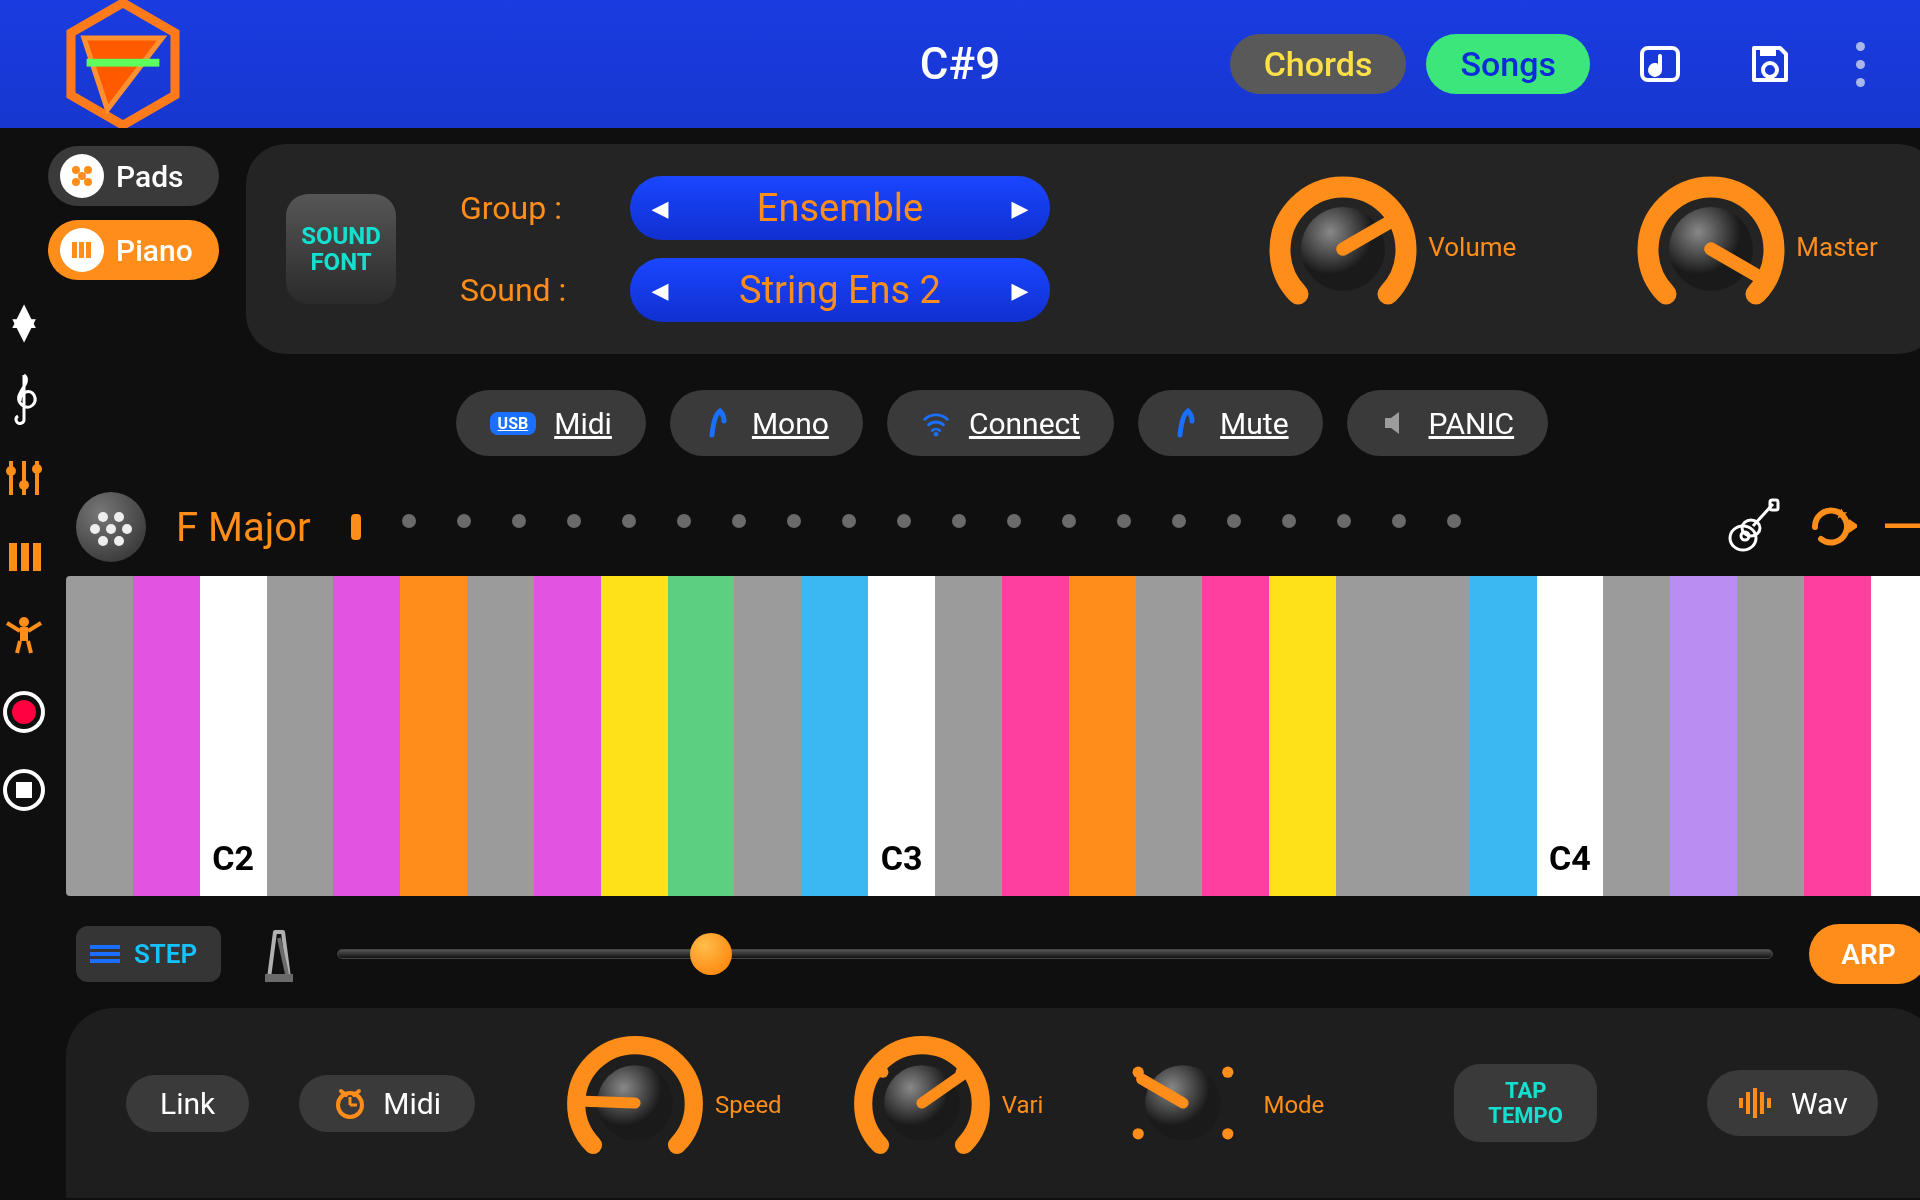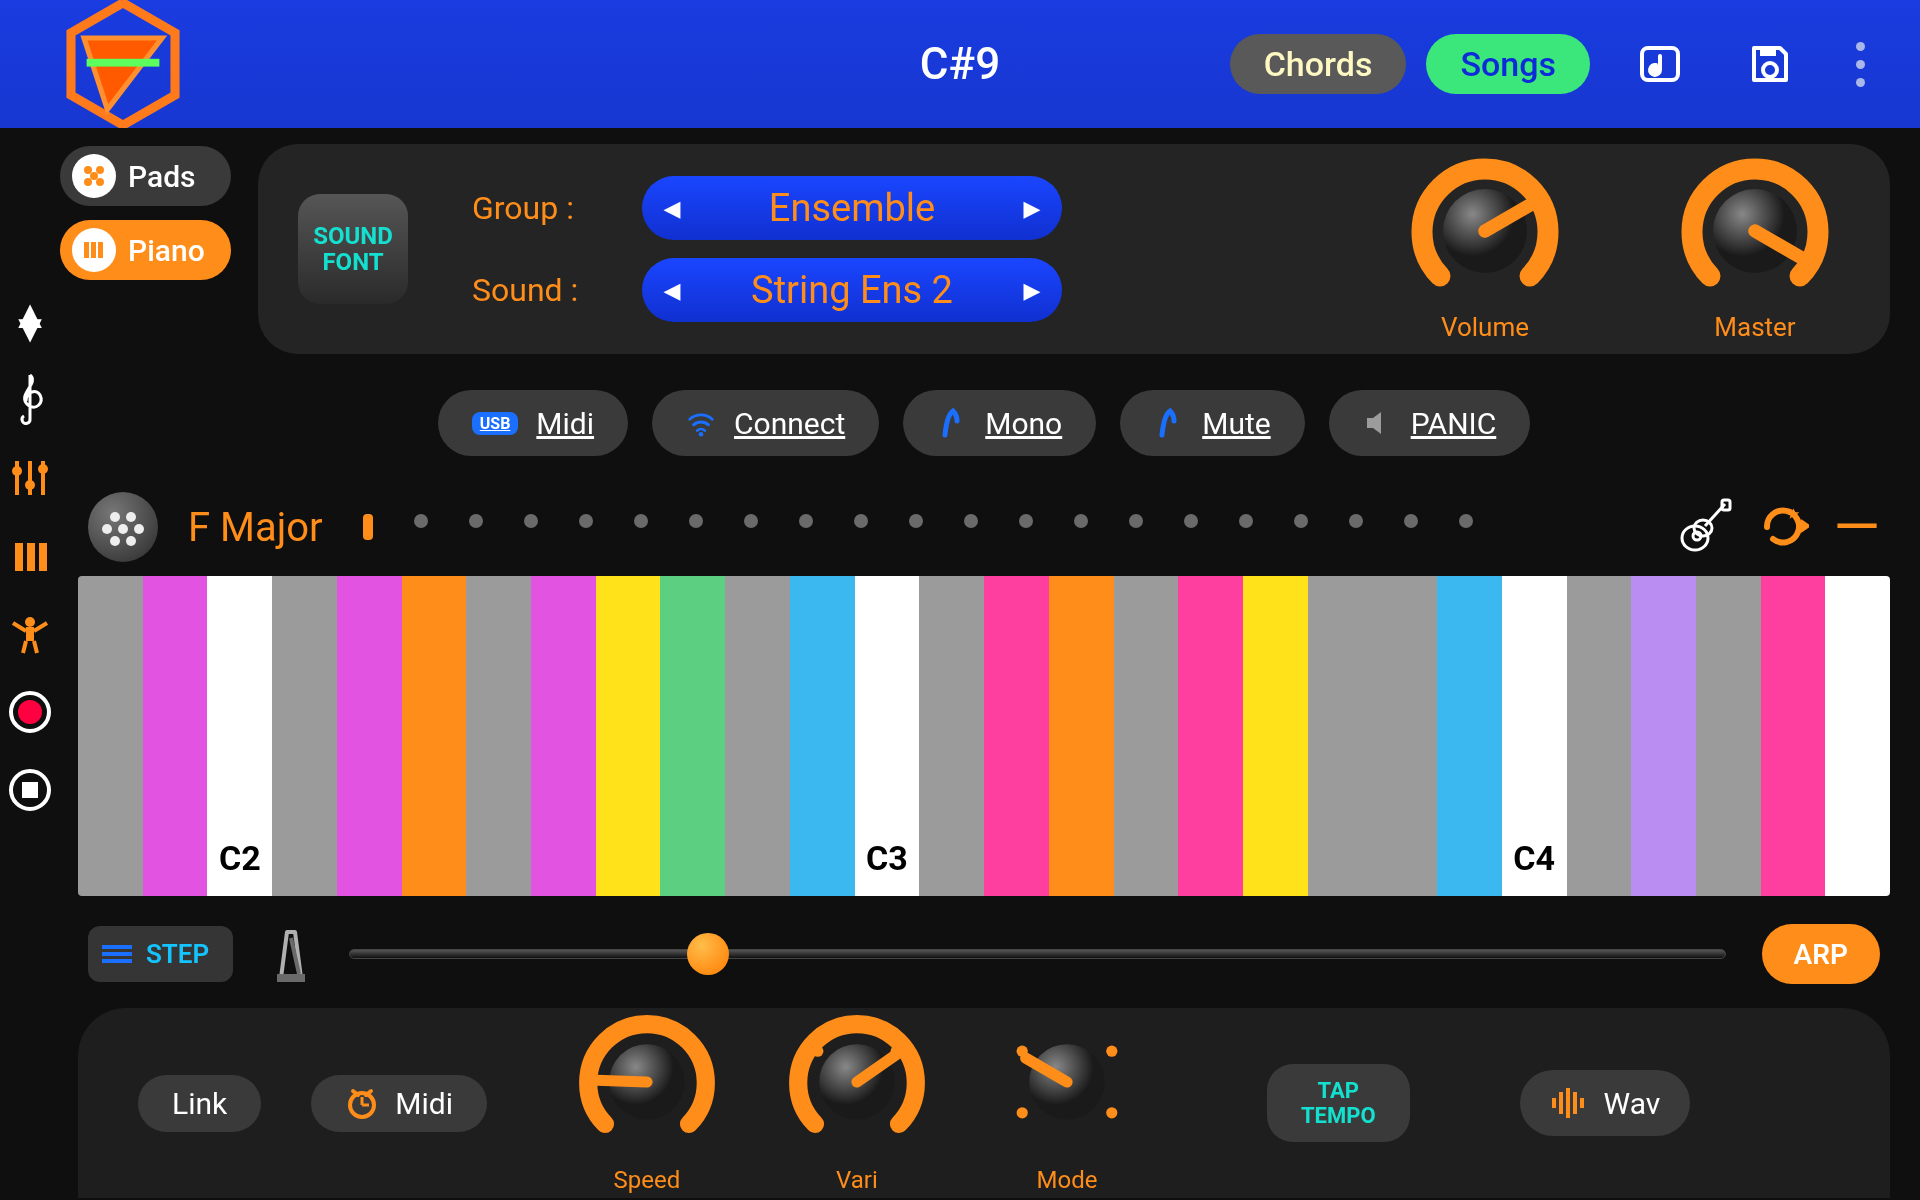--- a/index.html
+++ b/index.html
@@ -38,21 +38,21 @@
   .topbar .spacer { flex: 1; }
   .pill {
     height: 60px;
     padding: 0 34px;
     border-radius: 30px;
     display: flex;
     align-items: center;
     font-size: 34px;
     font-weight: 500;
   }
-  .pill.dark { background: #595959; color: #fef9c3; }
+  .pill.dark { background: #595959; color: #fde047; }
   .pill.green { background: #3be77a; color: #0d2bd9; }
   .icon-btn {
     width: 60px; height: 60px;
     display: flex; align-items: center; justify-content: center;
     cursor: pointer;
   }
   .vdots {
     width: 40px;
     display: flex;
     flex-direction: column;
@@ -179,21 +179,20 @@
   }
   .sel-pill .val { flex: 1; text-align: center; }
 
   .knobs-row {
     display: flex;
     gap: 120px;
     margin-left: auto;
   }
   .knob-unit {
     display: flex;
-    flex-direction: column;
     align-items: center;
     gap: 10px;
     text-align: right;
   }
   .knob {
     width: 150px; height: 150px;
     position: relative;
   }
   .knob svg { width: 100%; height: 100%; }
   .knob-label { color: #ff8d1a; font-size: 26px; margin-top: -4px; }
@@ -557,34 +556,34 @@
       </div>
     </div>
 
     <div class="action-row">
       <div class="act">
         <span class="usb-badge">USB</span>
         <span>Midi</span>
       </div>
       <div class="act">
         <span class="ic">
+          <svg width="30" height="32" viewBox="0 0 30 32">
+              <path d="M8 28 q2 -20 8 -24 q4 4 4 10" fill="none" stroke="#1a6fff" stroke-width="5" stroke-linecap="round"></path>
+            </svg>
+        </span>
+        <span>Mono</span>
+      </div>
+      <div class="act">
+        <span class="ic">
           <svg width="32" height="32" viewBox="0 0 32 32">
               <path d="M4 12 a18 18 0 0 1 24 0 M8 18 a12 12 0 0 1 16 0 M12 24 a6 6 0 0 1 8 0" fill="none" stroke="#1a6fff" stroke-width="3" stroke-linecap="round"></path>
               <circle cx="16" cy="28" r="2.5" fill="#1a6fff"></circle>
             </svg>
         </span>
         <span>Connect</span>
-      </div>
-      <div class="act">
-        <span class="ic">
-          <svg width="30" height="32" viewBox="0 0 30 32">
-              <path d="M8 28 q2 -20 8 -24 q4 4 4 10" fill="none" stroke="#1a6fff" stroke-width="5" stroke-linecap="round"></path>
-            </svg>
-        </span>
-        <span>Mono</span>
       </div>
       <div class="act">
         <span class="ic">
           <svg width="30" height="32" viewBox="0 0 30 32">
               <path d="M8 28 q2 -20 8 -24 q4 4 4 10" fill="none" stroke="#1a6fff" stroke-width="5" stroke-linecap="round"></path>
             </svg>
         </span>
         <span>Mute</span>
       </div>
       <div class="act">

